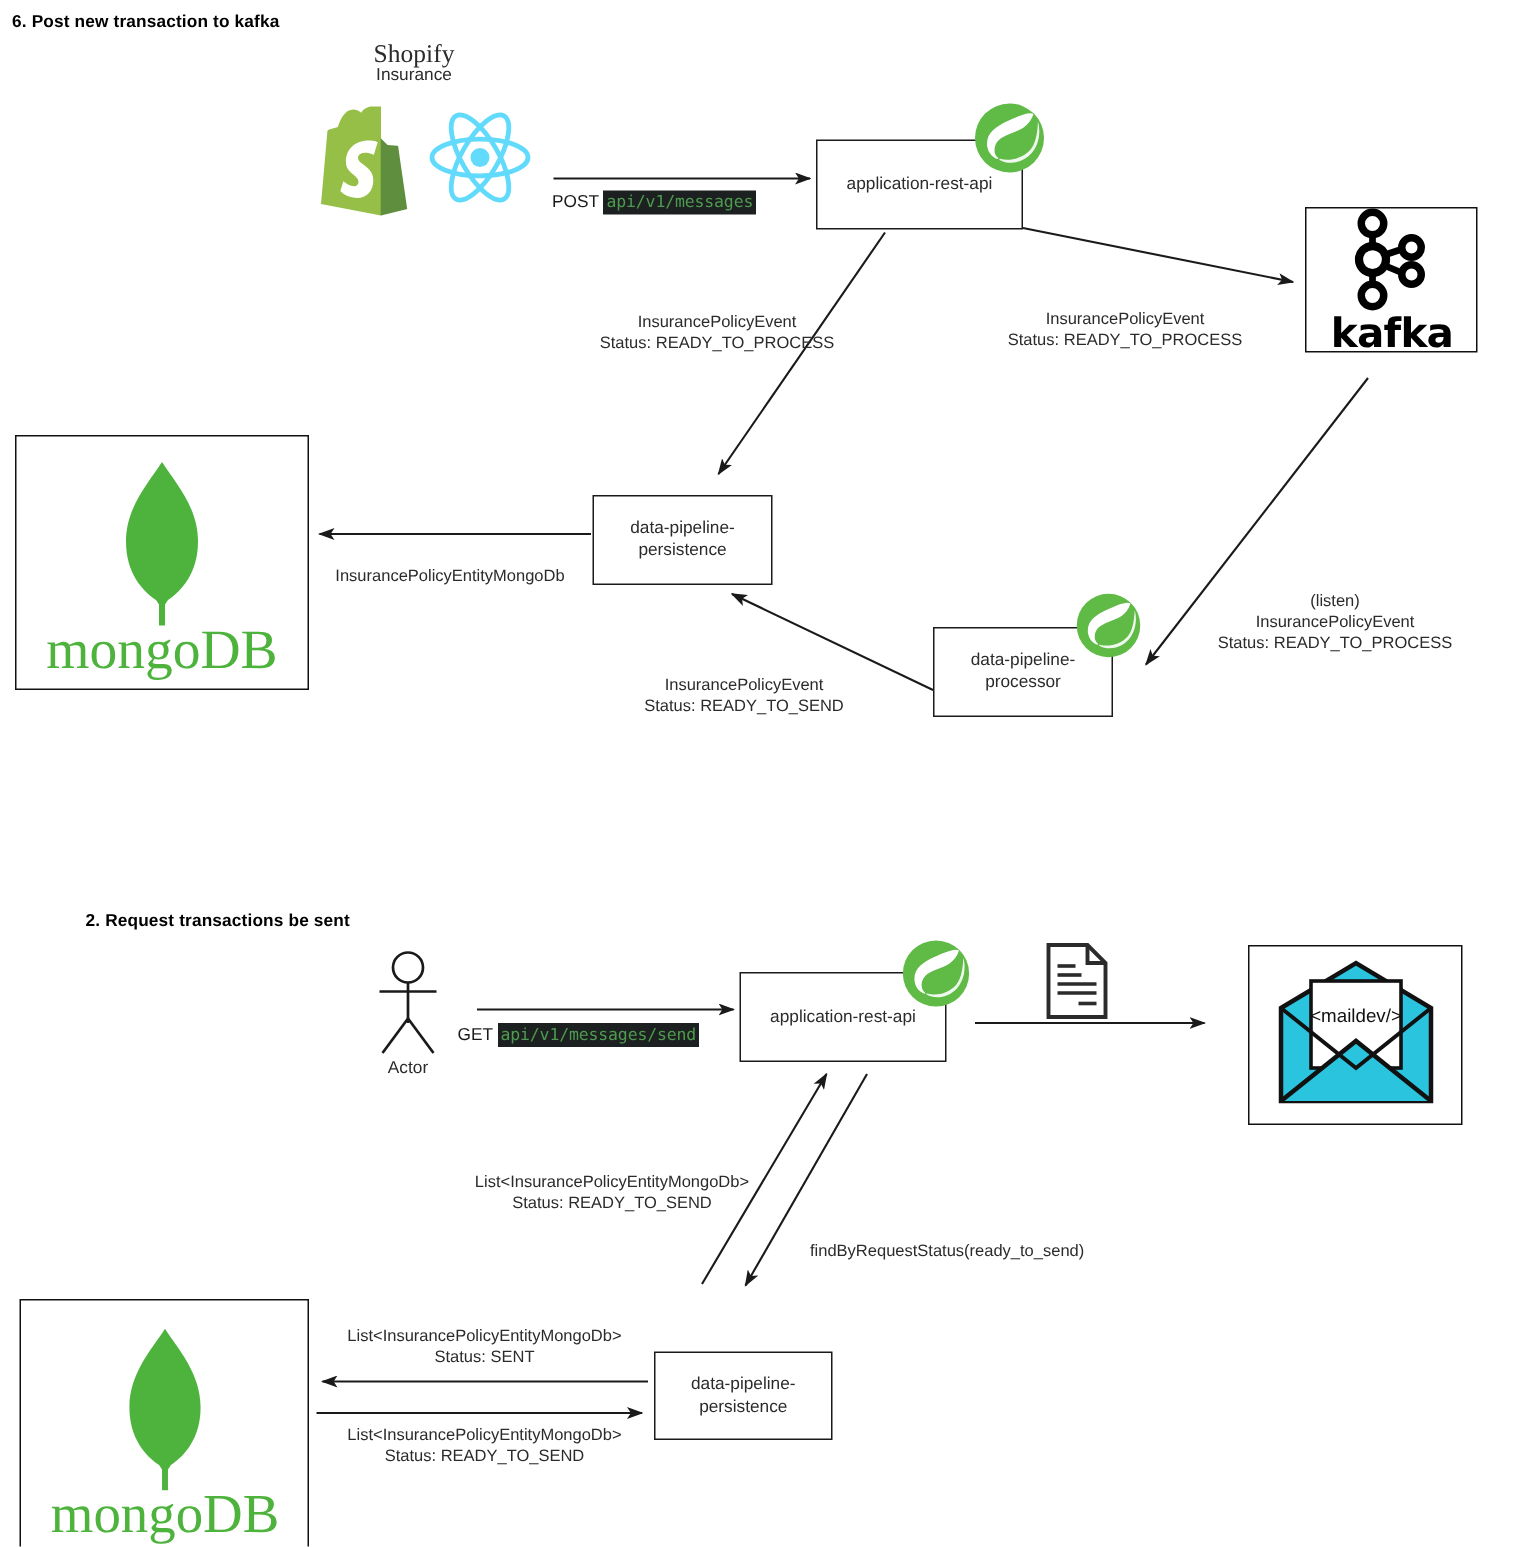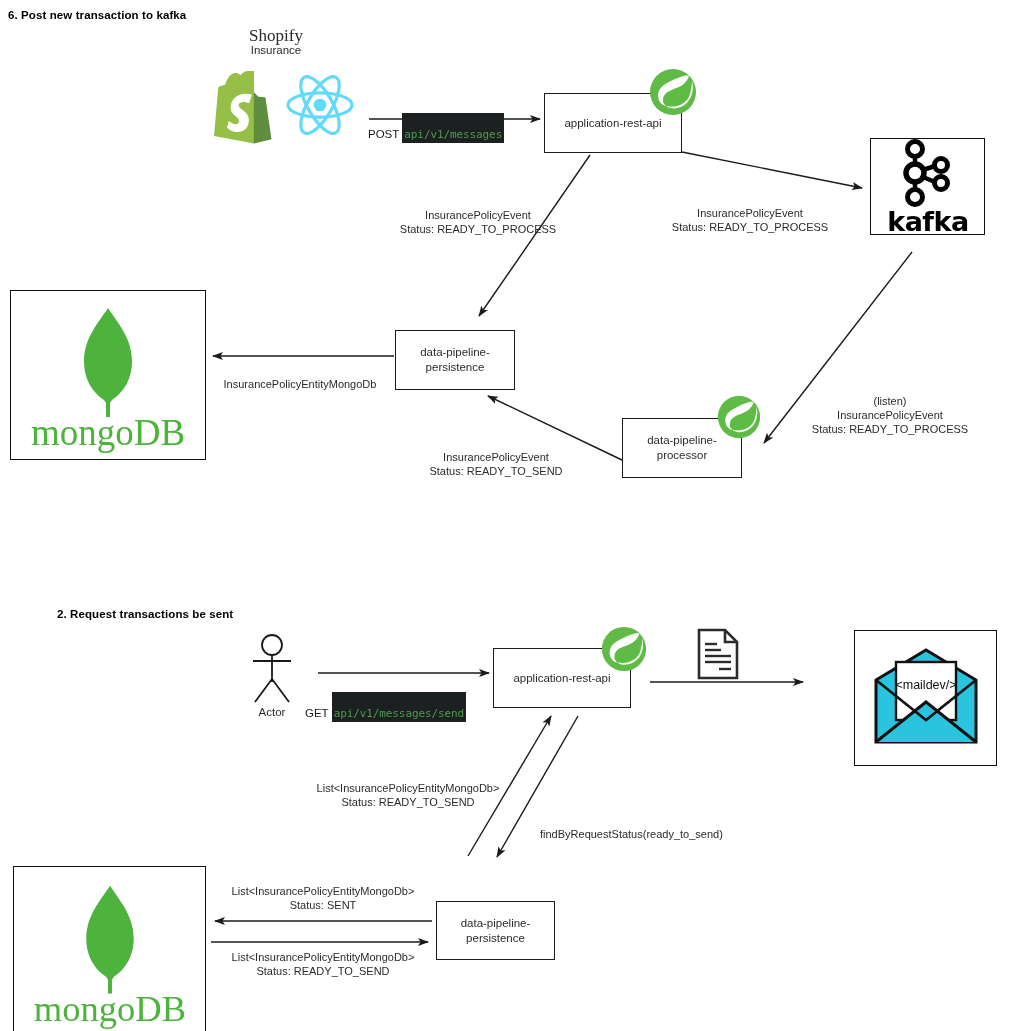--- a/index.html
+++ b/index.html
@@ -67,21 +67,21 @@
   .http-label {
     font-size: 11.5px;
     color: #1a1a1a;
     white-space: nowrap;
   }
   .code-chip {
     background: #1d2021;
     color: #4e9a4e;
     font-family: "DejaVu Sans Mono", monospace;
     font-size: 11px;
-    padding: 15px 2px 2px 2px;
+    padding: 1px 2px 2px 2px;
     letter-spacing: -0.1px;
   }
 
   .actor-caption {
     font-size: 11.5px;
     color: #2b2b2b;
     text-align: center;
   }
 
   .maildev-text {
@@ -231,21 +231,21 @@
   <svg width="58" height="72" viewBox="0 0 58 72">
     <circle cx="29" cy="11" r="10" fill="#fff" stroke="#1a1a1a" stroke-width="1.8"></circle>
     <line x1="29" y1="21" x2="29" y2="48" stroke="#1a1a1a" stroke-width="1.8"></line>
     <line x1="10" y1="27" x2="48" y2="27" stroke="#1a1a1a" stroke-width="1.8"></line>
     <line x1="29" y1="45" x2="12" y2="68" stroke="#1a1a1a" stroke-width="1.8"></line>
     <line x1="29" y1="45" x2="46" y2="68" stroke="#1a1a1a" stroke-width="1.8"></line>
   </svg>
 </div>
 <div class="abs actor-caption" style="left:243px; top:706px; width:58px;">Actor</div>
 
-<div class="abs http-label" style="left:305px; top:707px;">
+<div class="abs http-label" style="left:305px; top:683px;">
   <span>GET</span>
   <span class="code-chip">api/v1/messages/send</span>
 </div>
 
 <div class="abs node-box" style="left:493px; top:648px; width:138px; height:60px;">
   <span class="node-label">application-rest-api</span>
 </div>
 <div class="abs" style="left:600px; top:625px;">
   <svg width="48" height="48" viewBox="0 0 50 50">
     <circle cx="25" cy="25" r="23" fill="#5FBA46"></circle>
@@ -259,21 +259,21 @@
     <path d="M4 2h26l12 12v36H4z" fill="#fff" stroke="#2b2b2b" stroke-width="2.6"></path>
     <path d="M30 2v12h12" fill="none" stroke="#2b2b2b" stroke-width="2.6"></path>
     <line x1="10" y1="16" x2="22" y2="16" stroke="#2b2b2b" stroke-width="2.4"></line>
     <line x1="10" y1="22" x2="26" y2="22" stroke="#2b2b2b" stroke-width="2.4"></line>
     <line x1="10" y1="28" x2="36" y2="28" stroke="#2b2b2b" stroke-width="2.4"></line>
     <line x1="10" y1="34" x2="36" y2="34" stroke="#2b2b2b" stroke-width="2.4"></line>
     <line x1="24" y1="41" x2="36" y2="41" stroke="#2b2b2b" stroke-width="2.4"></line>
   </svg>
 </div>
 
-<div class="abs logo-box" style="left:854px; top:630px; width:143px; height:136px;text-align:center;">
+<div class="abs logo-box" style="left:832px; top:630px; width:143px; height:120px;text-align:center;">
   <svg width="120" height="112" viewBox="0 0 120 112">
     <path d="M10 38 L60 8 L110 38 L110 100 L10 100 Z" fill="#2BC4DE" stroke="#111" stroke-width="3"></path>
     <rect x="30" y="20" width="60" height="58" fill="#fff" stroke="#111" stroke-width="2.4"></rect>
     <path d="M10 100 L60 60 L110 100" fill="#2BC4DE" stroke="#111" stroke-width="3"></path>
     <path d="M10 38 L60 78 L110 38" fill="none" stroke="#111" stroke-width="2.6"></path>
     <text x="60" y="47" text-anchor="middle" class="maildev-text" font-family="'Liberation Sans', sans-serif" font-size="13" fill="#111">&lt;maildev/&gt;</text>
   </svg>
 </div>
 
 <div class="abs edge-label" style="left:293px; top:781px; width:230px;">List&lt;InsurancePolicyEntityMongoDb&gt;

